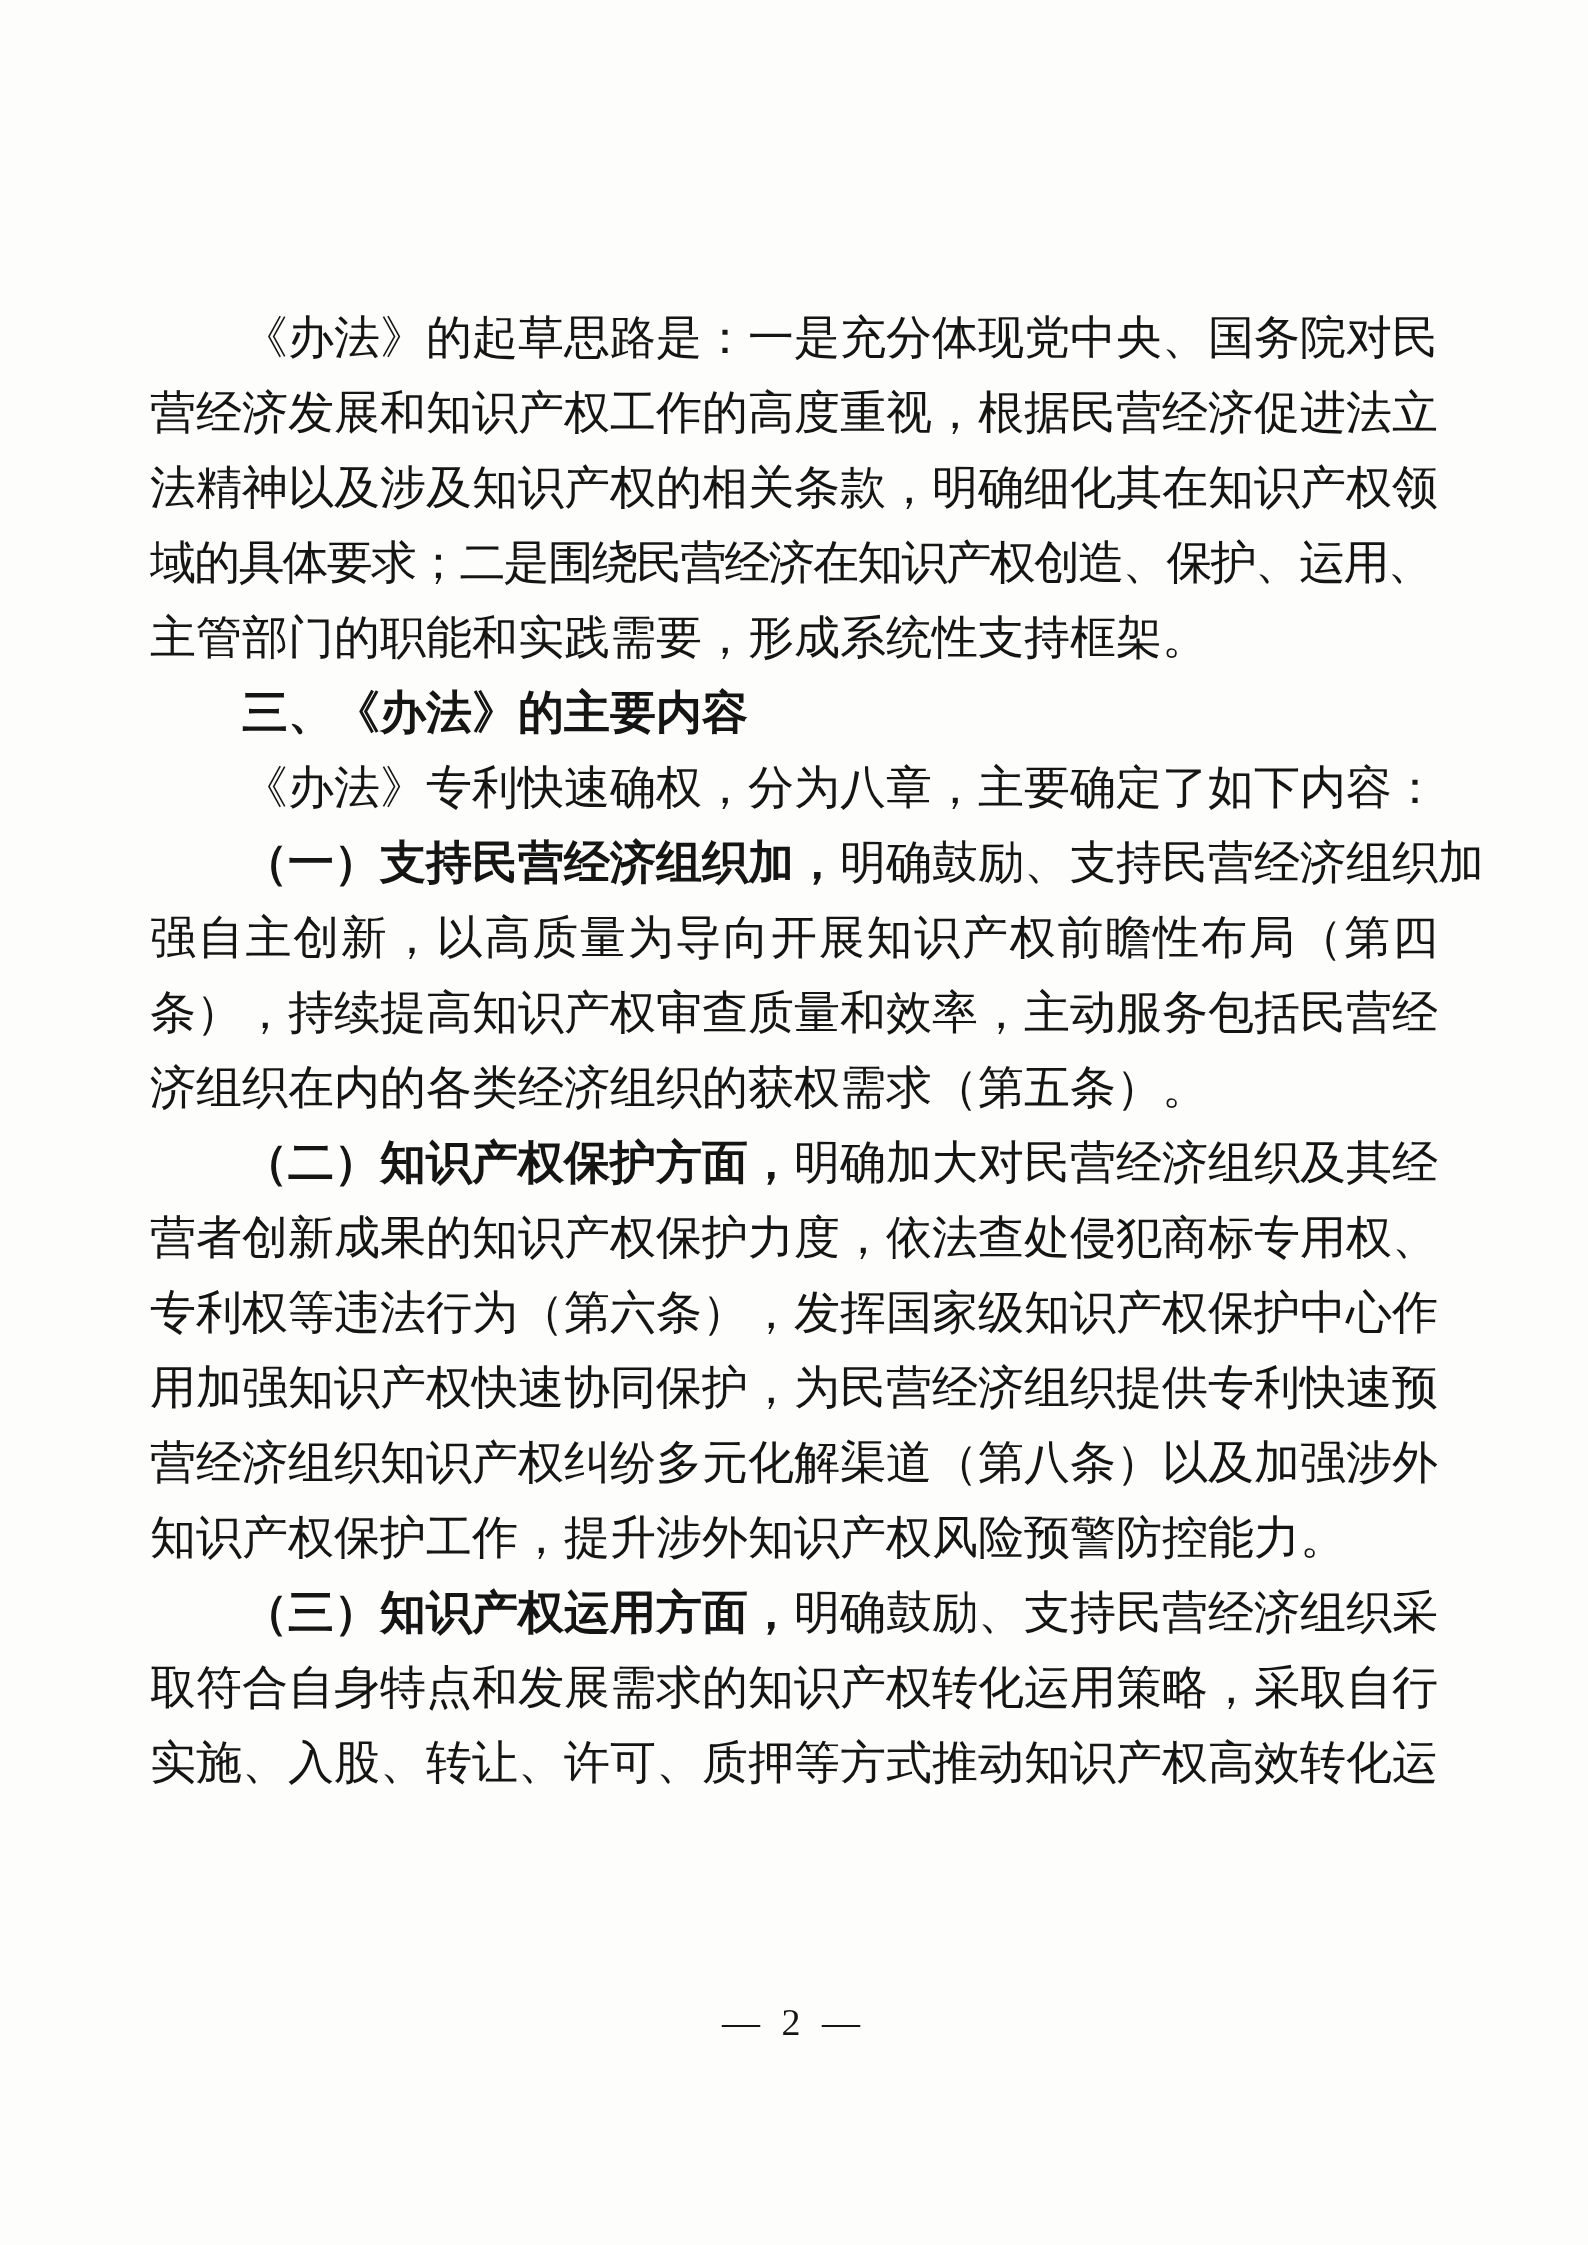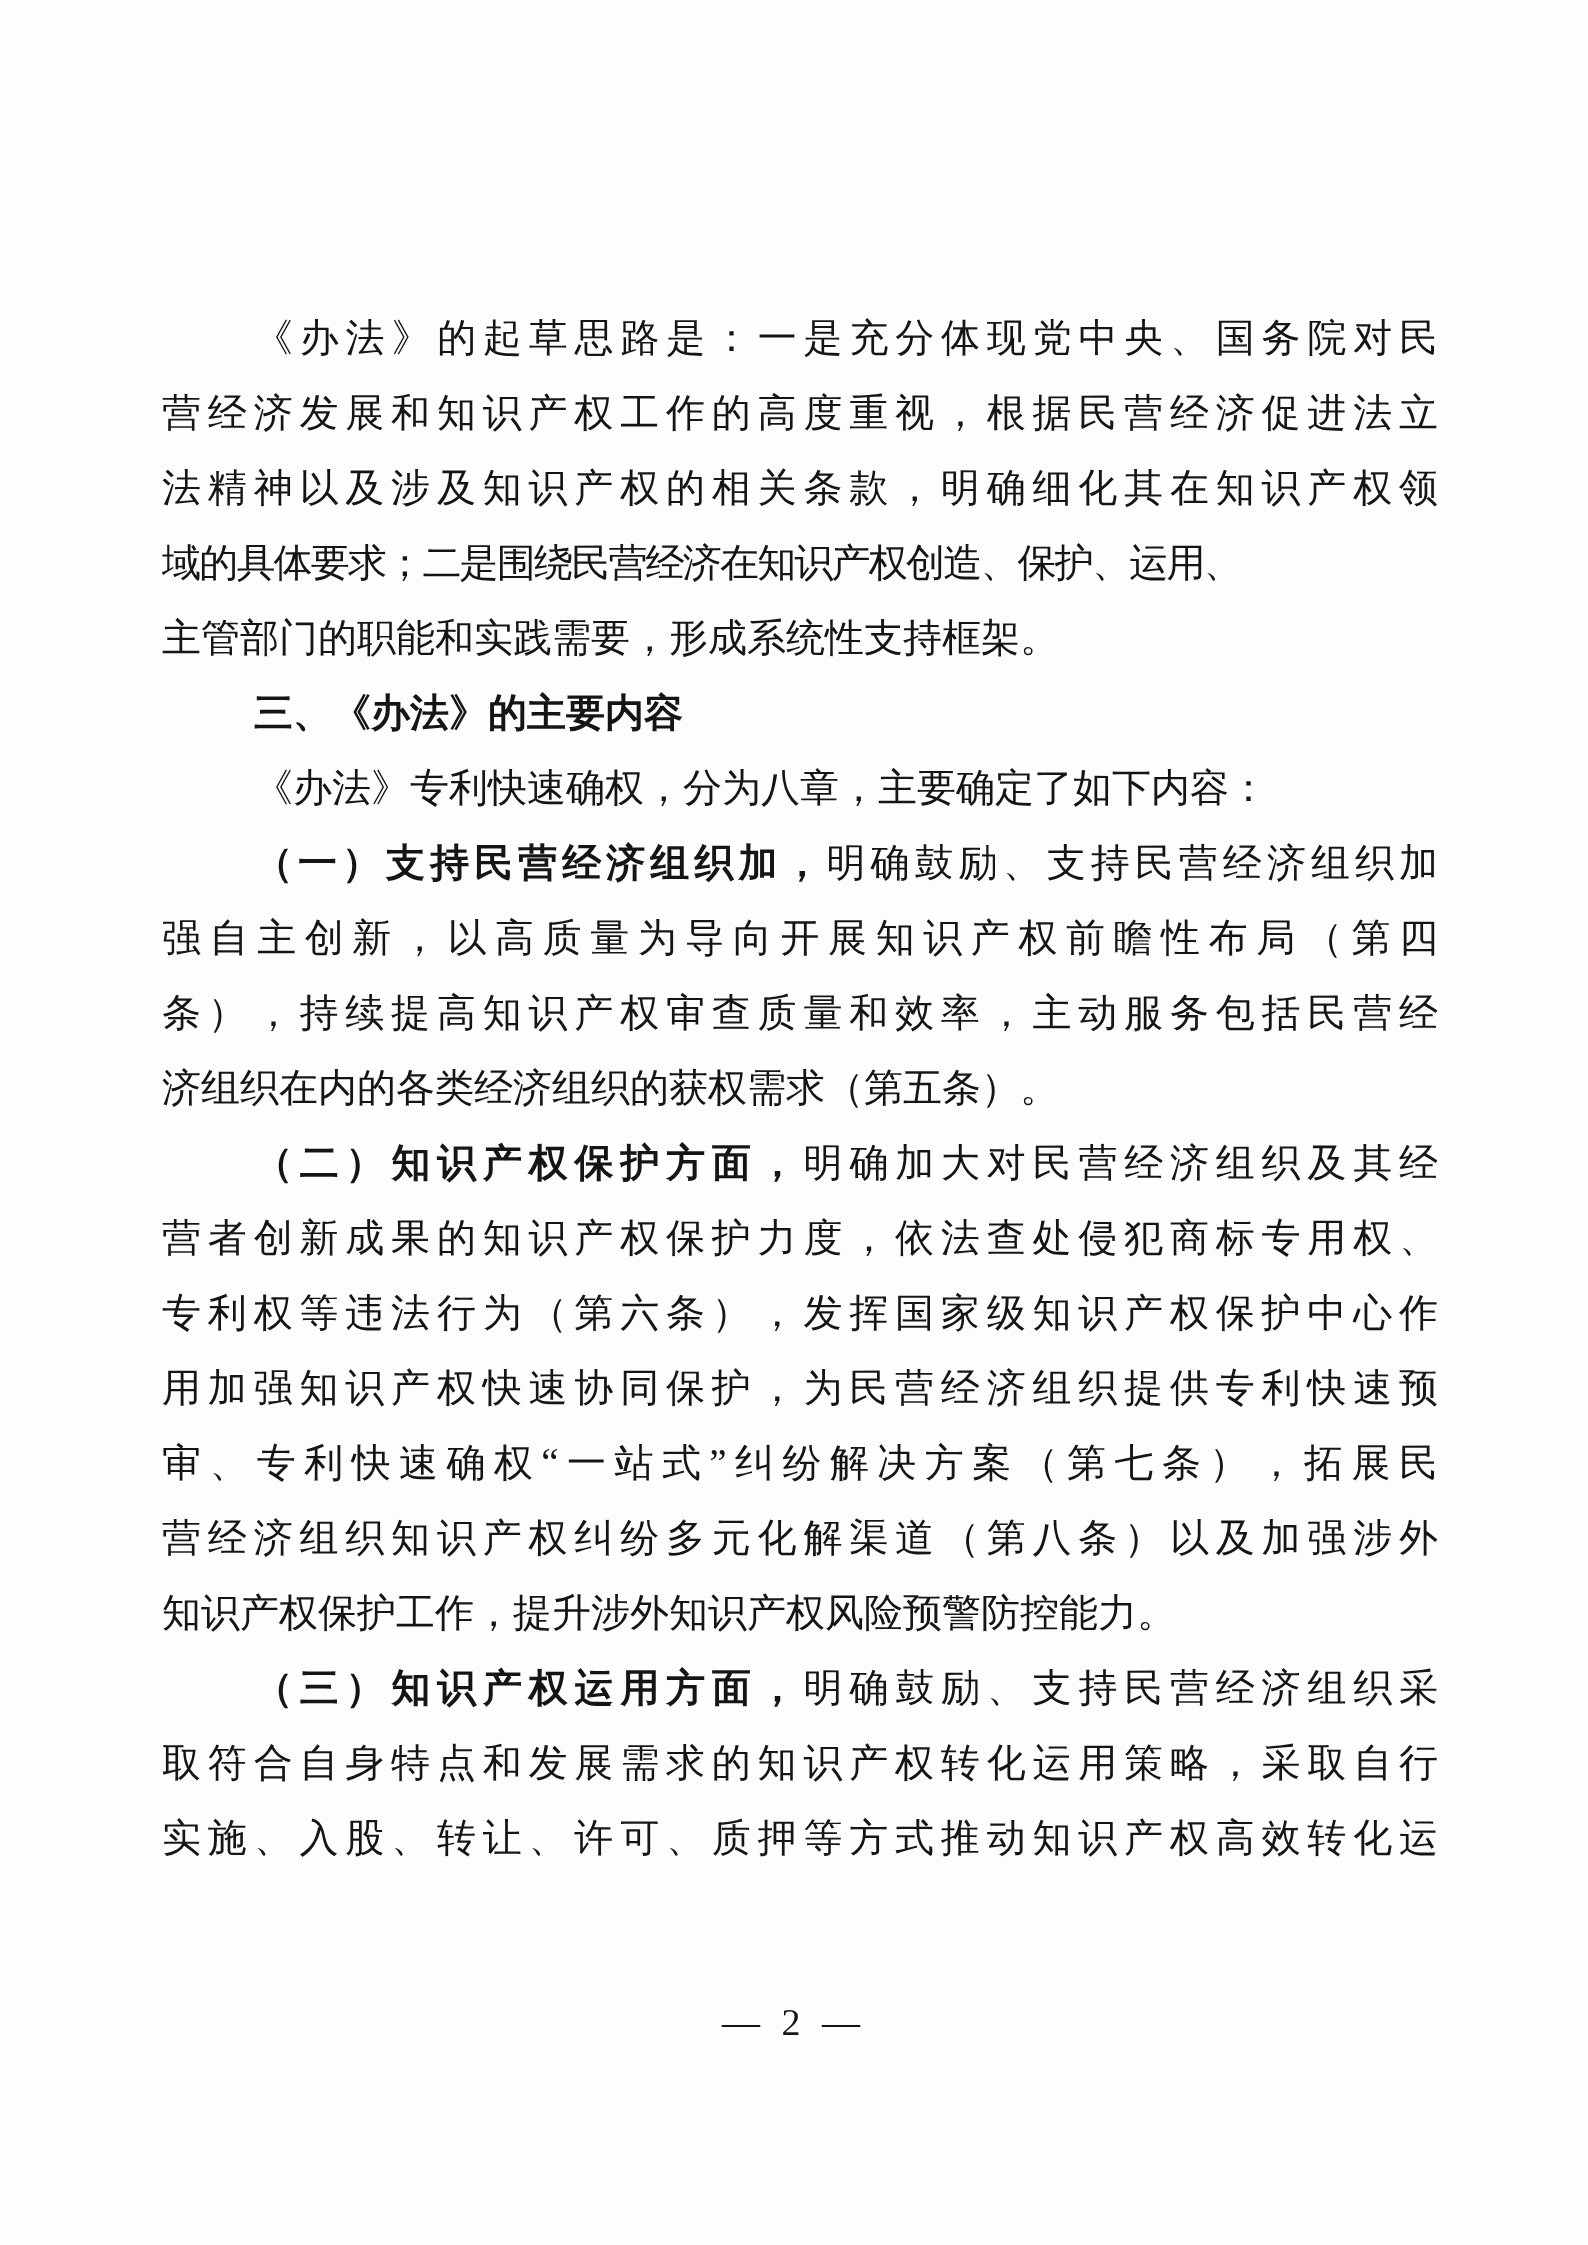--- a/index.html
+++ b/index.html
@@ -12,27 +12,26 @@
     font-family: "Liberation Serif", serif;
     color: #151515;
   }
   .content {
     position: absolute;
     left: 150px;
     top: 300px;
     width: 1288px;
   }
   .line {
-    font-size: 39px;
+    font-size: 46px;
     line-height: 75px;
     height: 75px;
     text-align: justify;
     text-align-last: justify;
     white-space: nowrap;
-    margin-left: 12px;
   }
   .indent { text-indent: 92px; }
   .loose { text-align: left; text-align-last: left; }
   .tight { text-align: right; text-align-last: left; white-space: nowrap; letter-spacing: -1.8px; }
   .heading { font-family: "Liberation Sans", sans-serif; font-weight: 700; }
   .bold-run { font-family: "Liberation Sans", sans-serif; font-weight: 700; }
   .footer {
     position: absolute;
     left: 0;
     top: 2000px;
@@ -61,21 +60,20 @@
 
     <div class="line indent"><span class="bold-run">（一）支持民营经济组织加，</span><span>明确鼓励、支持民营经济组织加</span></div>
     <div class="line">强自主创新，以高质量为导向开展知识产权前瞻性布局（第四</div>
     <div class="line">条），持续提高知识产权审查质量和效率，主动服务包括民营经</div>
     <div class="line loose">济组织在内的各类经济组织的获权需求（第五条）。</div>
 
     <div class="line indent"><span class="bold-run">（二）知识产权保护方面，</span><span>明确加大对民营经济组织及其经</span></div>
     <div class="line">营者创新成果的知识产权保护力度，依法查处侵犯商标专用权、</div>
     <div class="line">专利权等违法行为（第六条），发挥国家级知识产权保护中心作</div>
     <div class="line">用加强知识产权快速协同保护，为民营经济组织提供专利快速预</div>
-    <div class="line">审、专利快速确权“一站式”纠纷解决方案（第七条），拓展民</div>
     <div class="line">营经济组织知识产权纠纷多元化解渠道（第八条）以及加强涉外</div>
     <div class="line loose">知识产权保护工作，提升涉外知识产权风险预警防控能力。</div>
 
     <div class="line indent"><span class="bold-run">（三）知识产权运用方面，</span><span>明确鼓励、支持民营经济组织采</span></div>
     <div class="line">取符合自身特点和发展需求的知识产权转化运用策略，采取自行</div>
     <div class="line">实施、入股、转让、许可、质押等方式推动知识产权高效转化运</div>
 
   </div>
 
   <div class="footer">— 2 —</div>

